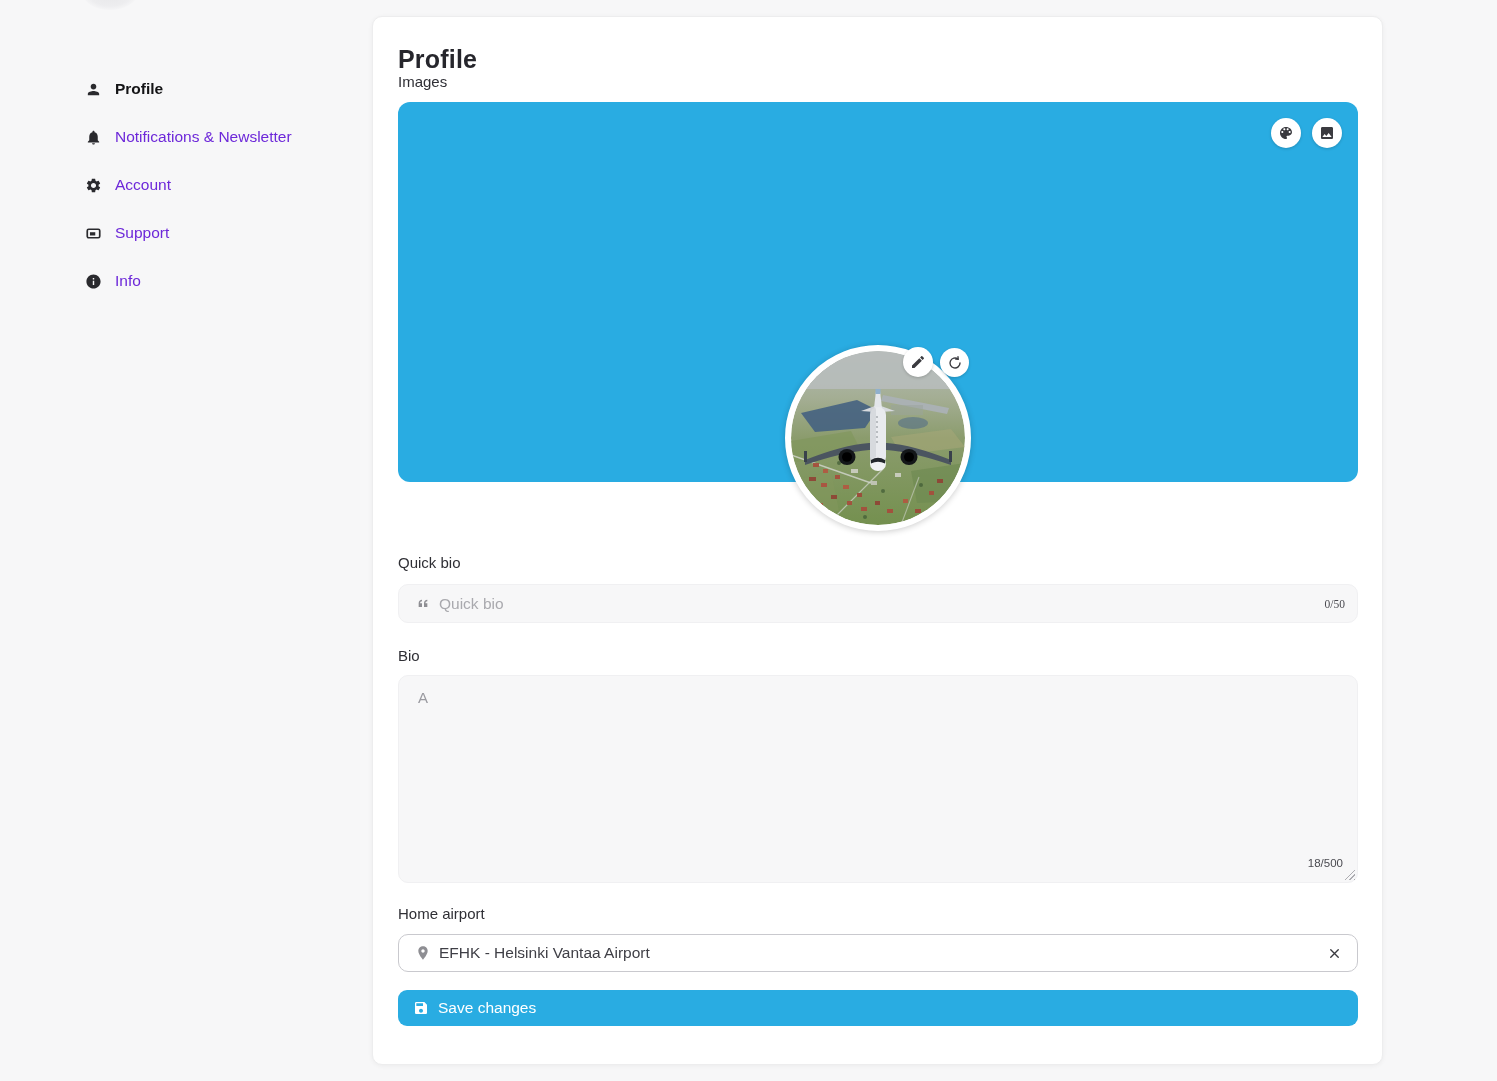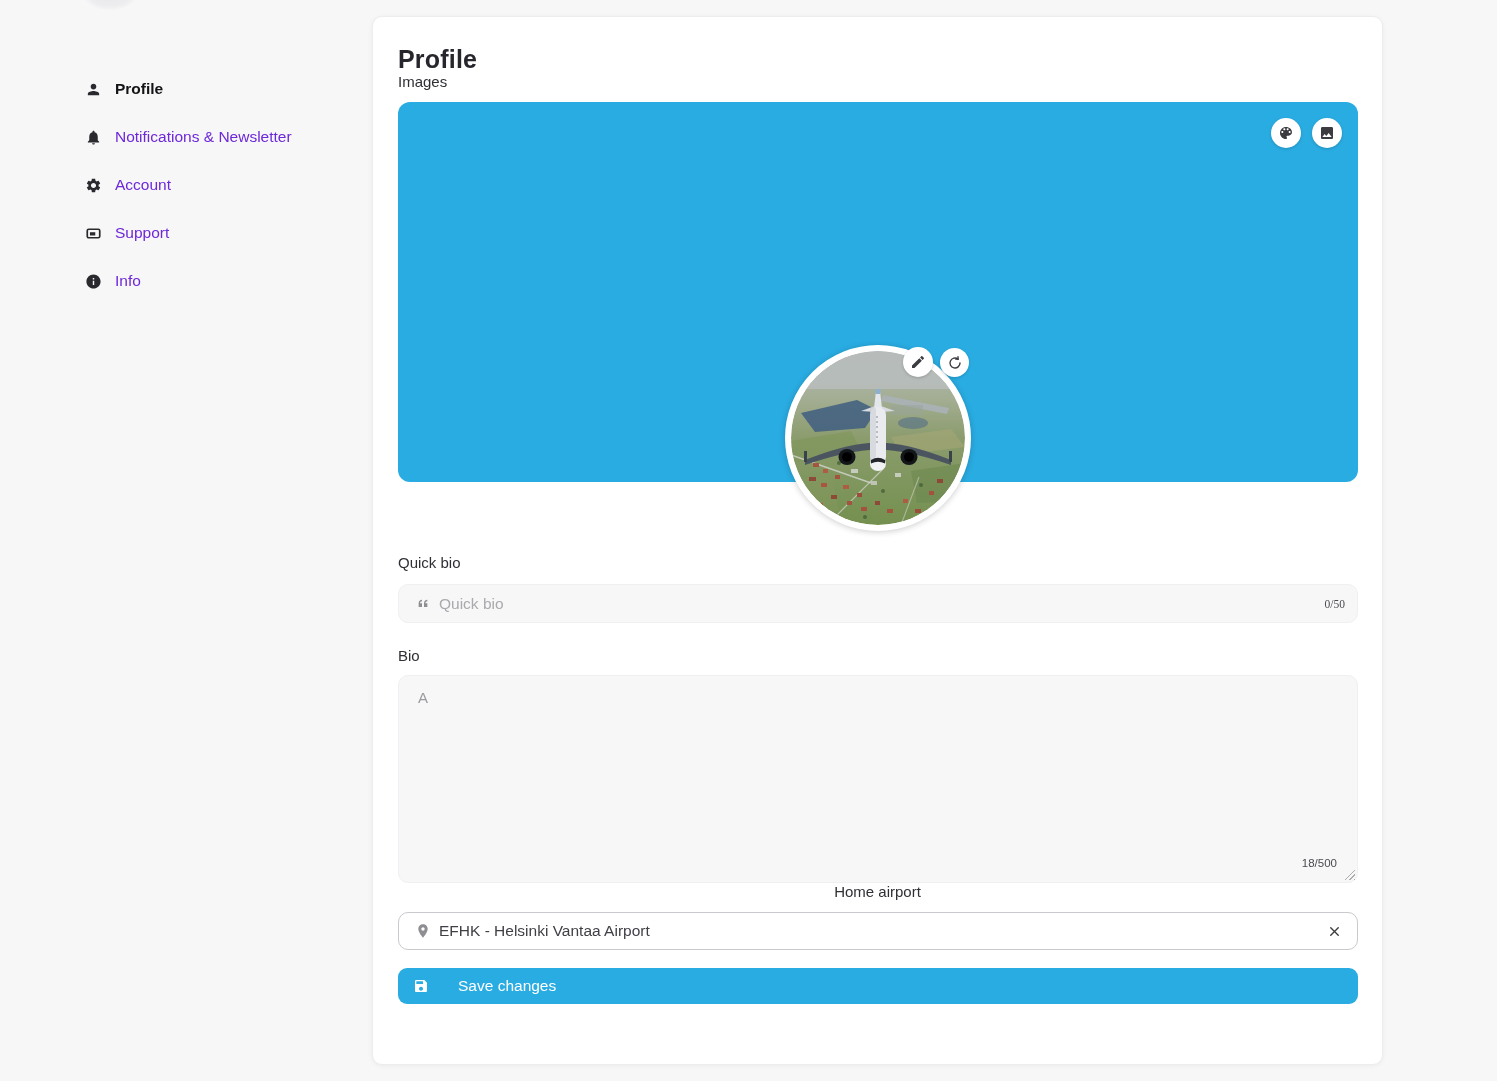--- a/index.html
+++ b/index.html
@@ -76,21 +76,21 @@
   .textarea-wrap{
     position:relative; margin-top:10px; width:960px; height:208px;
     background:#f7f7f8; border:1px solid #f0f0f2; border-radius:10px;
     padding:13px 12px 24px 15px; display:flex; align-items:flex-start;
   }
   .textarea-wrap .f-icon{ color:#9a9aa0; flex:0 0 18px; margin-right:7px; font-size:15px; line-height:18px; text-align:center; }
   .textarea-wrap textarea{
     flex:1 1 auto; height:100%; border:none; background:transparent; outline:none; resize:none;
     font-family:"Liberation Sans", sans-serif; font-size:15.5px; color:#3f3f46; line-height:19px;
   }
-  .bio-counter{ position:absolute; right:20px; bottom:13px; font-size:11.5px; color:#4a4a50; }
+  .bio-counter{ position:absolute; right:14px; bottom:13px; font-size:11.5px; color:#4a4a50; }
   .resize-handle{
     position:absolute; right:2px; bottom:2px; width:11px; height:11px;
     background:
       linear-gradient(135deg, transparent 0 50%, #9a9aa0 50% 57%, transparent 57% 71%, #9a9aa0 71% 78%, transparent 78% 92%, #9a9aa0 92% 100%);
     opacity:.8;
   }
   
   .airport-row{
     margin-top:11px; width:960px; height:38px;
     background:#ffffff; border:1px solid #c9c9ce; border-radius:10px;
@@ -105,21 +105,21 @@
   .clear-btn{
     flex:0 0 30px; width:30px; height:30px; border:none; background:transparent; cursor:pointer;
     display:flex; align-items:center; justify-content:center; color:#3a3a3f; border-radius:50%;
   }
   .clear-btn svg{ width:15px; height:15px; }
   
   .save-btn{
     margin-top:18px; width:960px; height:36px; border:none; cursor:pointer;
     background:#29ace2; border-radius:9px; color:#ffffff;
     display:flex; align-items:center; padding:0 15px;
-    font-family:"Liberation Sans", sans-serif; font-size:15.5px;gap:20px;
+    font-family:"Liberation Sans", sans-serif; font-size:15.5px;
   }
   .save-btn .f-icon{ width:16px; height:16px; margin-right:9px; display:flex; }
   .save-btn .f-icon svg{ width:16px; height:16px; }
 </style>
 </head>
 <body>
 
 <div class="partial-logo"></div>
 
 <nav class="sidebar">
@@ -310,21 +310,21 @@
     <span class="char-counter">0/50</span>
   </div>
 
   <div class="field-label" style="margin-top:24px;">Bio</div>
   <div class="textarea-wrap">
     <span class="f-icon">A</span>
     <span class="bio-counter">18/500</span>
     <span class="resize-handle"></span>
   </div>
 
-  <div class="field-label" style="text-align:center;">Home airport</div>
+  <div class="field-label" style="margin-top:22px;">Home airport</div>
   <div class="airport-row">
     <span class="f-icon">
       <svg viewBox="0 0 24 24" fill="currentColor">
           <path d="M12 2C8.13 2 5 5.13 5 9c0 5.25 7 13 7 13s7-7.75 7-13c0-3.87-3.13-7-7-7zm0 9.5c-1.38 0-2.5-1.12-2.5-2.5s1.12-2.5 2.5-2.5 2.5 1.12 2.5 2.5-1.12 2.5-2.5 2.5z"></path>
         </svg>
     </span>
     <input type="text" value="EFHK - Helsinki Vantaa Airport" style="">
     <button class="clear-btn">
       <span style="display:flex;">
         <svg viewBox="0 0 24 24" fill="none" stroke="currentColor" stroke-width="2.2" stroke-linecap="round">

